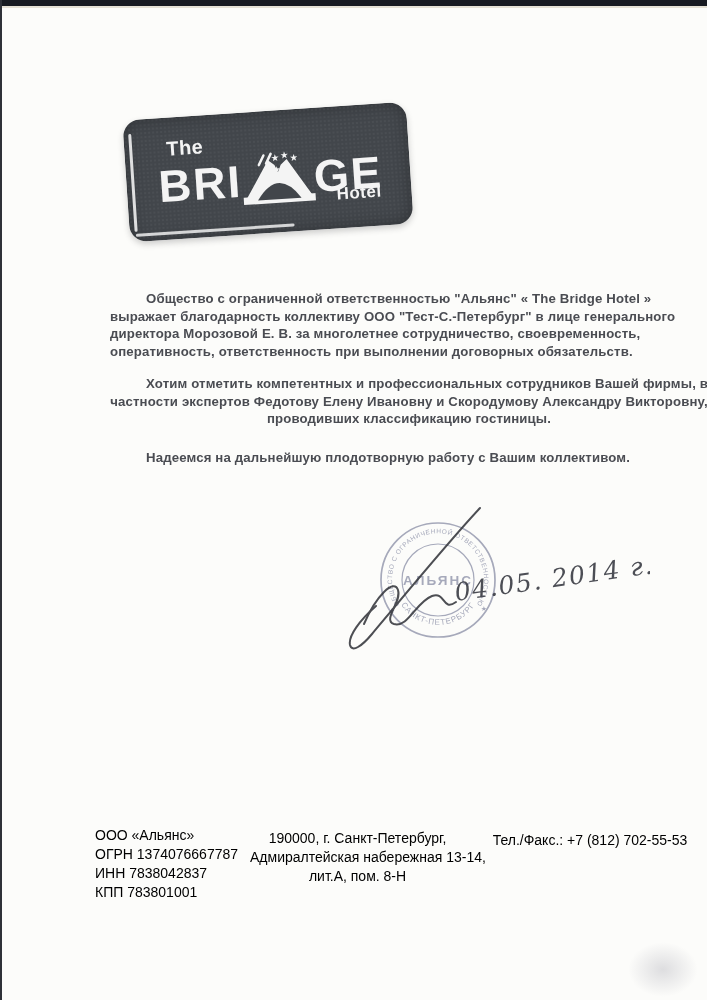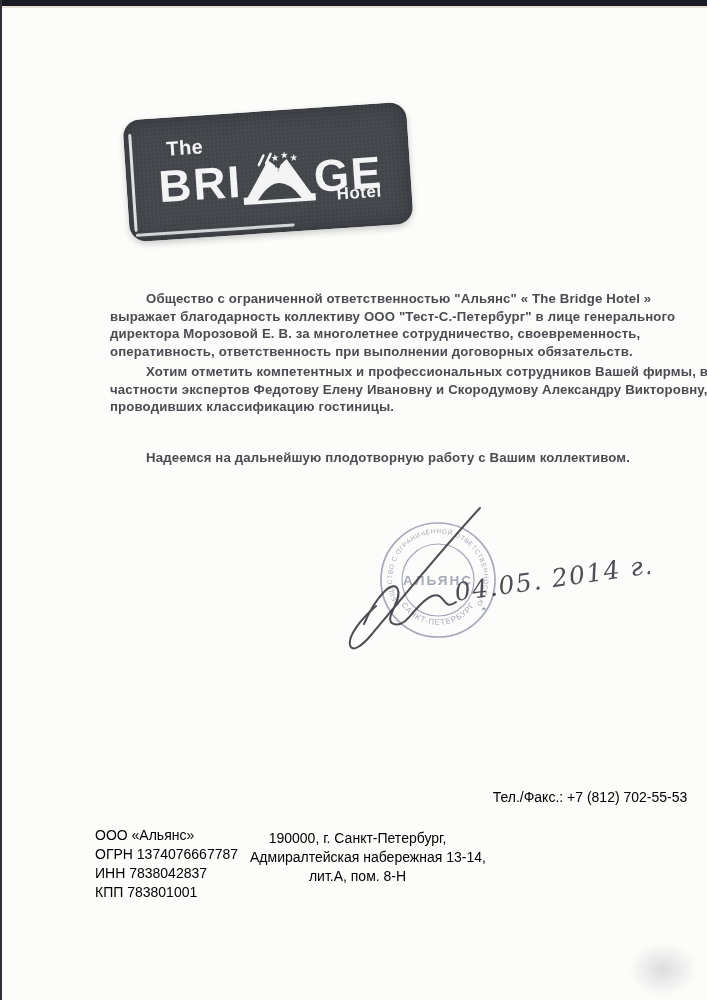--- a/index.html
+++ b/index.html
@@ -32,33 +32,33 @@
     color:#f4f4f4; font-size:45px; font-weight:bold; letter-spacing:2px; line-height:1; }
   .bridge-glyph { width:72px; height:54px; margin:0 0 -3px 0; }
   .logo-hotel { position:absolute; right:30px; top:78px; color:#f4f4f4; font-size:17px;
     font-weight:bold; letter-spacing:.5px; }
 
   
   .para { position:absolute; left:110px; color:#4a4c52; font-size:13.2px;
     line-height:17.5px; font-weight:bold; letter-spacing:.15px; }
   .para > div { white-space:nowrap; }
   .para > div:first-child { text-indent:36px; }
-  .p1 { top:290px; } .p2 { top:363px; } .p3 { top:441px;margin-top:8px; }
+  .p1 { top:290px; } .p2 { top:375px;text-align:center; } .p3 { top:441px;margin-top:8px; }
   .sig-line { position:absolute; left:140px; top:547px; color:#4a4c52;
     font-size:13.2px; font-weight:bold; letter-spacing:.15px; white-space:nowrap; }
 
   
   .stamp-sig { position:absolute; left:330px; top:480px; width:320px; height:205px; }
 
   
   .footer-col { position:absolute; font-size:14px; line-height:19px; color:#000000; }
   .footer-col > div { white-space:nowrap; }
   .fc1 { left:95px; top:826px; text-align:left; }
   .fc2 { left:250px; top:829px; width:215px; text-align:center; }
-  .fc3 { left:480px; top:788px; width:220px; text-align:center; }
+  .fc3 { left:480px; top:831px; width:220px; text-align:center; }
 </style>
 </head>
 <body>
 
 <div class="page">
 
   <div class="scan-top"></div>
   <div class="scan-left"></div>
 
   <div class="logo-wrap">

